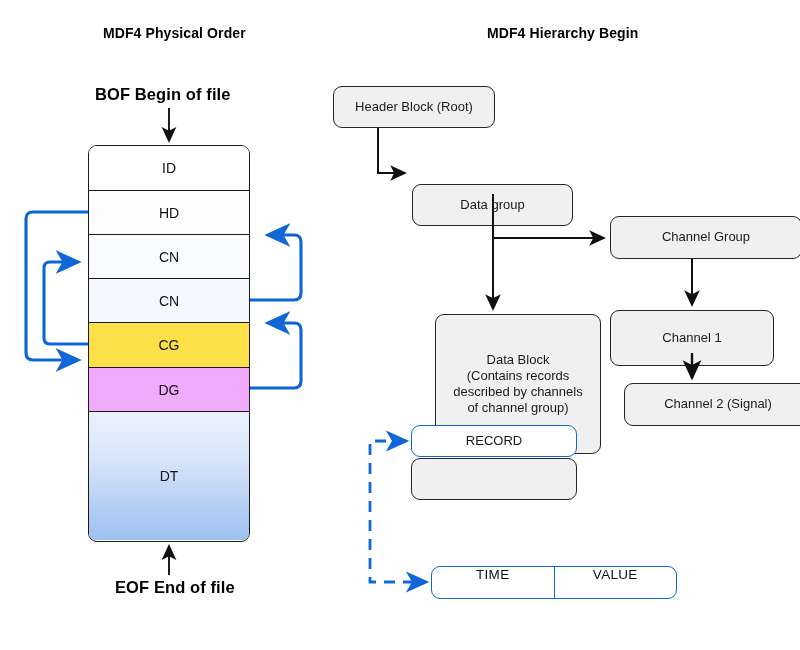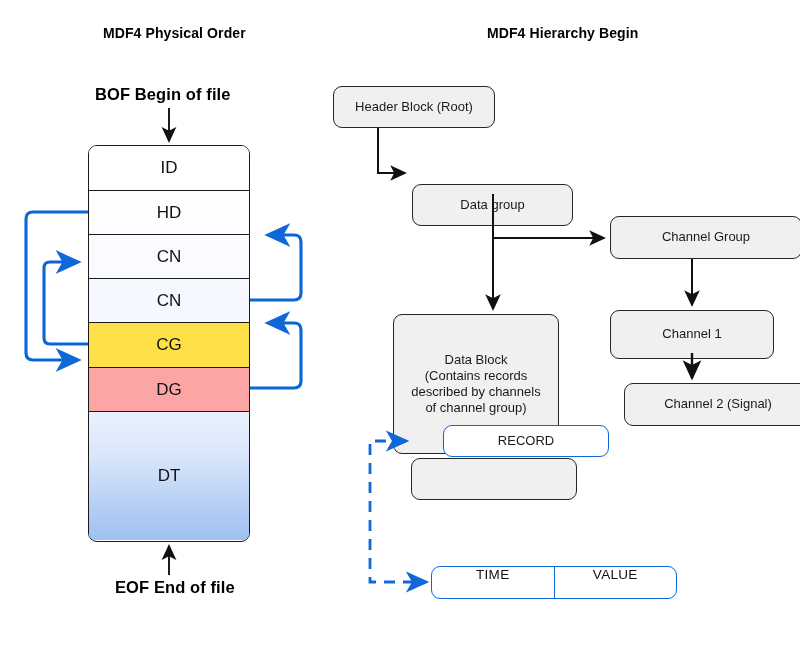--- a/index.html
+++ b/index.html
@@ -25,33 +25,33 @@
 
   
   #stack{
     position:absolute;left:88px;top:145px;width:162px;height:397px;
     border:1.6px solid #1a1a1a;border-radius:9px;overflow:hidden;
     box-sizing:border-box;background:#fff;
   }
   .srow{
     position:relative;box-sizing:border-box;width:100%;
     display:flex;align-items:center;justify-content:center;
-    font-size:17px;color:#111;border-bottom:1.4px solid #1a1a1a;
+    font-size:14px;color:#111;border-bottom:1.4px solid #1a1a1a;
   }
   .srow.last{border-bottom:none;}
   .srow span{pointer-events:none;}
 
   
   .node{
     position:absolute;box-sizing:border-box;
     background:#f0f0f0;border:1.4px solid #262626;border-radius:9px;
     display:flex;align-items:center;justify-content:center;text-align:center;
     font-size:13px;color:#1a1a1a;line-height:1.25;
   }
-  .node.blue{background:#ffffff;border-color:#1068d8;margin-left:32px;}
+  .node.blue{background:#ffffff;border-color:#1068d8;}
   .node .ml{white-space:pre-line;}
 
   
   #tv-box{
     position:absolute;left:431px;top:566px;width:246px;height:33px;
     box-sizing:border-box;border:1.6px solid #1068d8;border-radius:9px;
     display:flex;background:#fff;overflow:hidden;
   }
   #tv-box .cell{
     flex:1;display:flex;align-items:flex-start;justify-content:center;
@@ -82,49 +82,49 @@
       </div>
     <div class="srow" style="height:44px;background:#fafbfe;">
       <span>CN</span>
       </div>
     <div class="srow" style="height:44px;background:#f5f8fe;">
       <span>CN</span>
       </div>
     <div class="srow" style="height:45px;background:#fde047;">
       <span>CG</span>
       </div>
-    <div class="srow" style="height:44px;background:#fca5a5;">
+    <div class="srow" style="height:44px;background:#f0abfc;">
       <span>DG</span>
       </div>
     <div class="srow last" style="height:128px;background:linear-gradient(180deg,#eaf1fd 0%,#d9e6fa 35%,#b9d1f5 70%,#9dc1f0 100%);">
       <span>DT</span>
       </div>
   </div>
 
   <div class="node" id="n-header" style="left:333px;top:86px;width:162px;height:42px;">
     <span>Header Block (Root)</span>
     </div>
 
   <div class="node" id="n-dgroup" style="left:412px;top:152px;width:161px;height:42px;margin-top:32px;">
     <span>Data group</span>
     </div>
 
   <div class="node" id="n-cgroup" style="left:610px;top:216px;width:192px;height:43px;">
     <span>Channel Group</span>
     </div>
 
-  <div class="node" id="n-ch1" style="left:610px;top:310px;width:164px;height:49px;">
+  <div class="node" id="n-ch1" style="left:610px;top:310px;width:164px;height:56px;">
     <span>Channel 1</span>
     </div>
 
   <div class="node" id="n-ch2" style="left:624px;top:383px;width:188px;height:43px;">
     <span>Channel 2 (Signal)</span>
     </div>
 
-  <div class="node" id="n-dblock" style="left:393px;top:314px;width:166px;height:140px;">
+  <div class="node" id="n-dblock" style="left:435px;top:314px;width:166px;height:140px;">
     <span class="ml">Data Block
 (Contains records
 described by channels
 of channel group)</span>
     </div>
 
   <div class="node blue" id="n-record" style="left:411px;top:425px;width:166px;height:32px;">
     <span>RECORD</span>
     </div>
 

